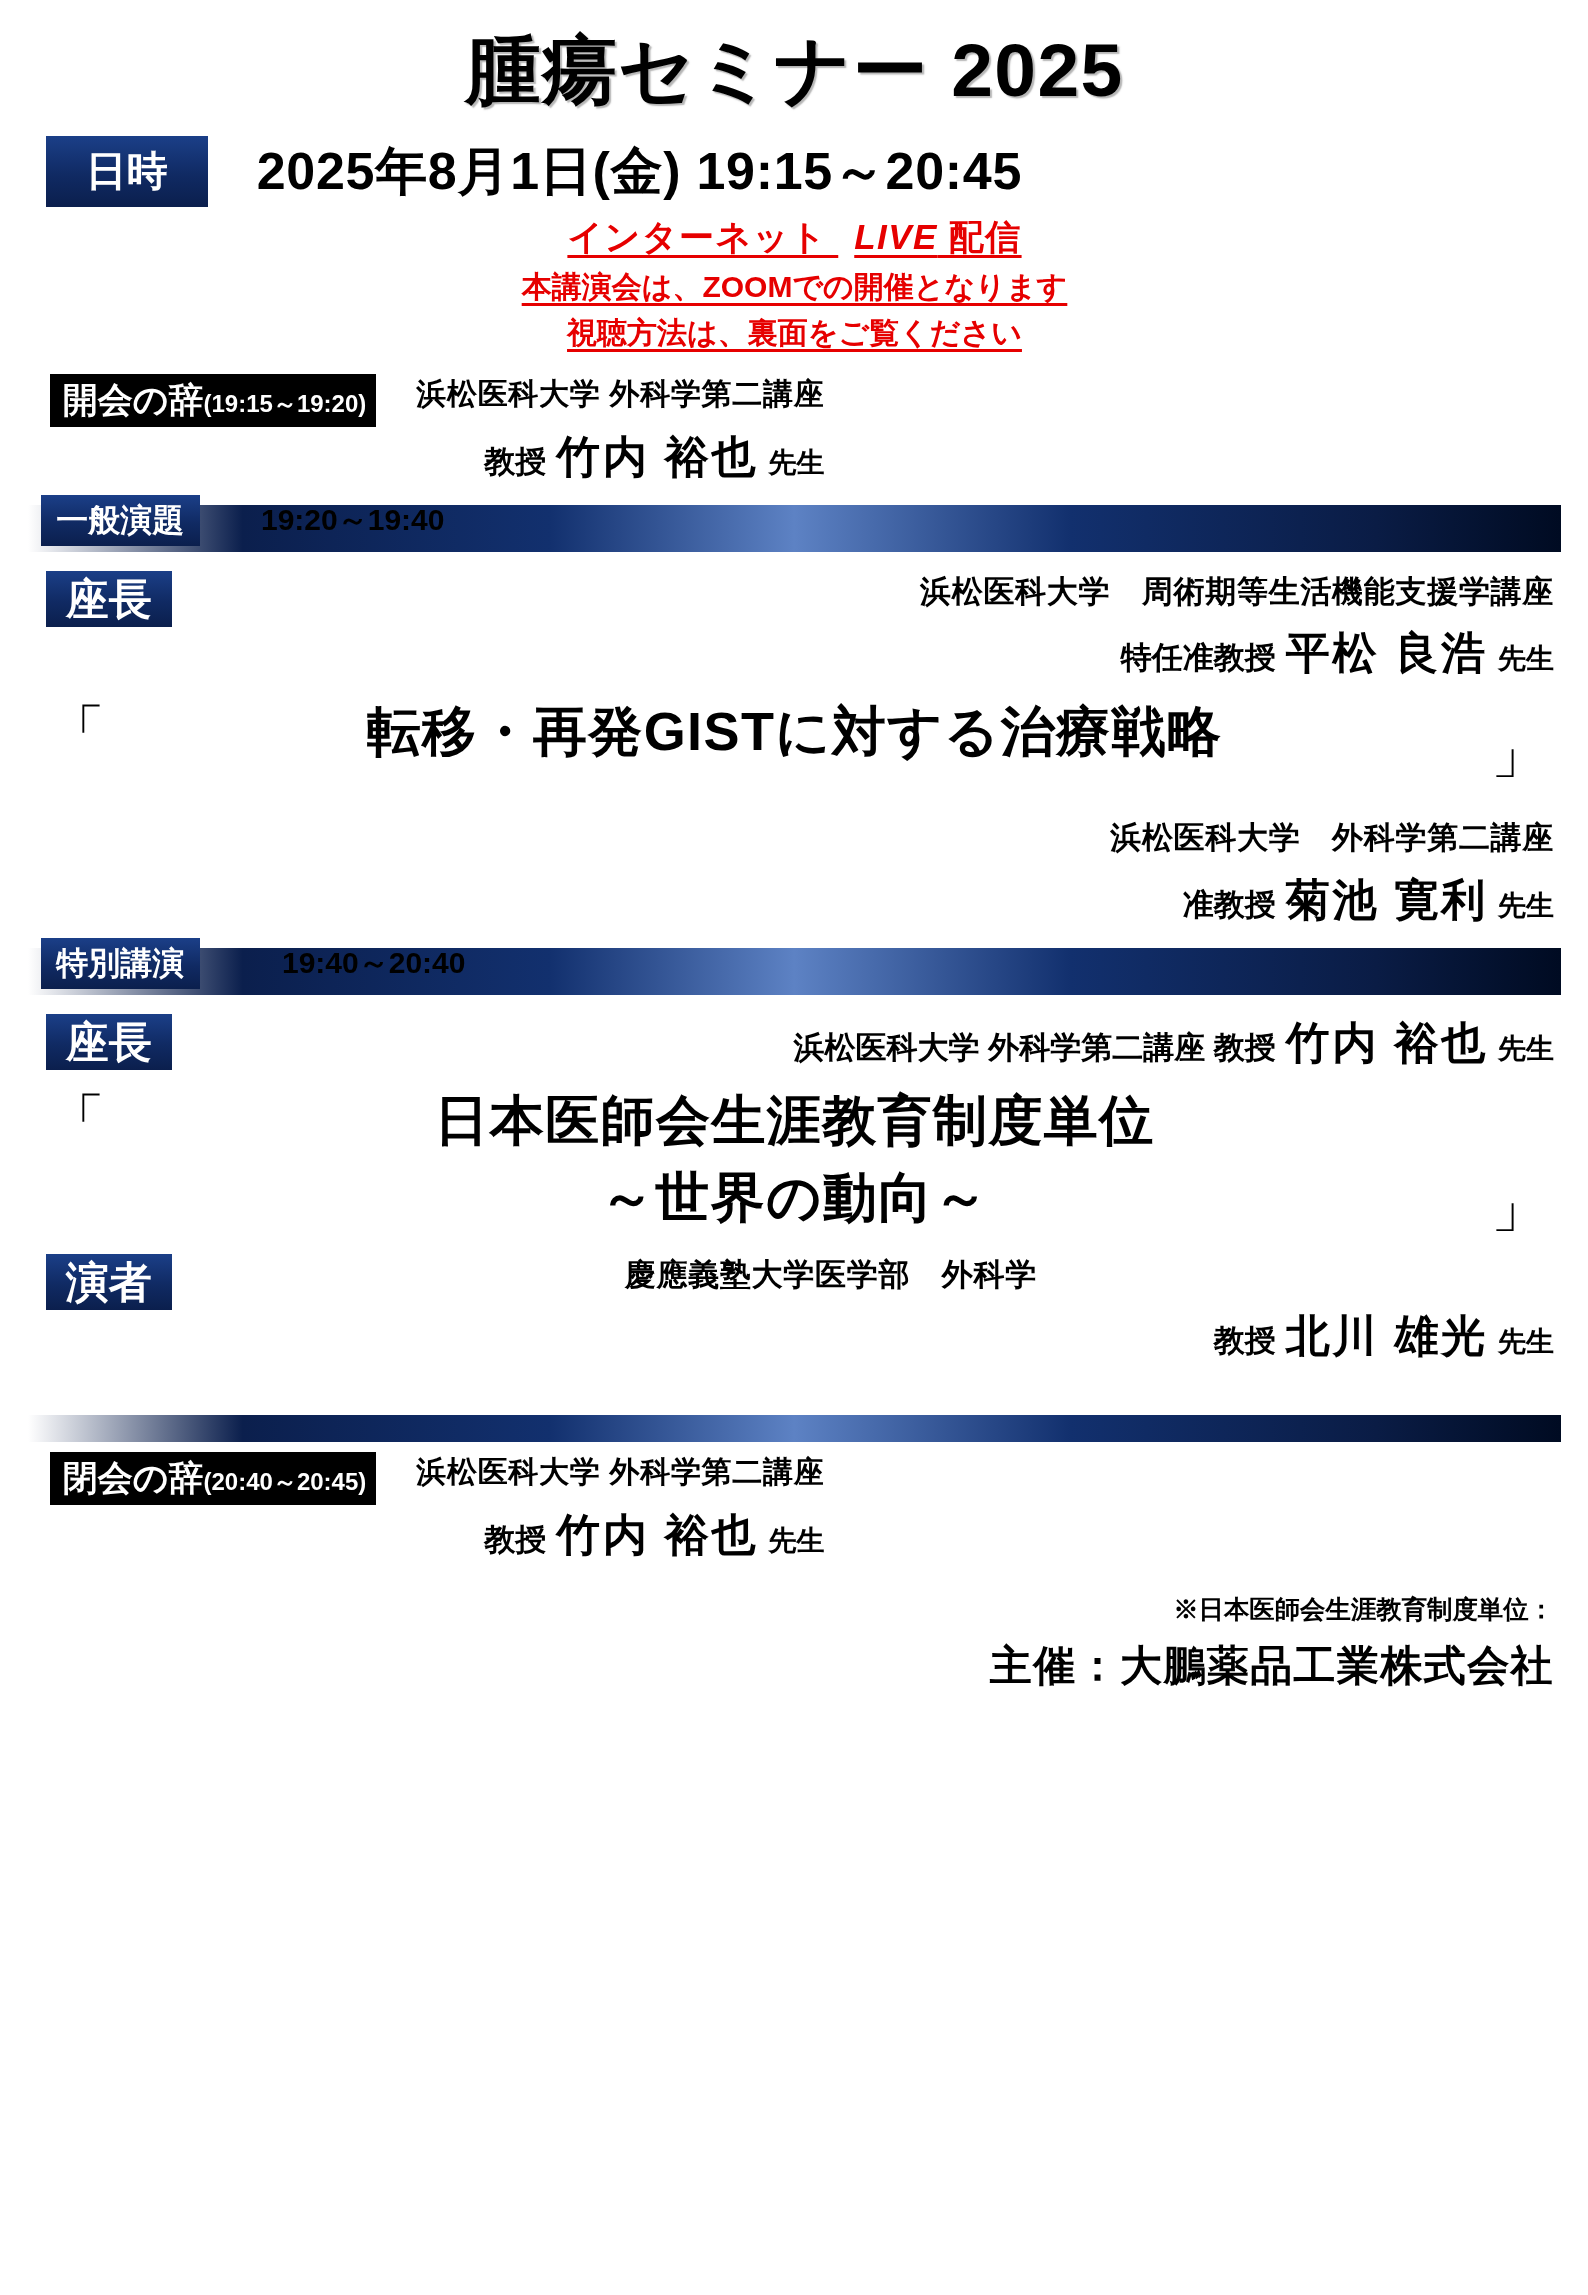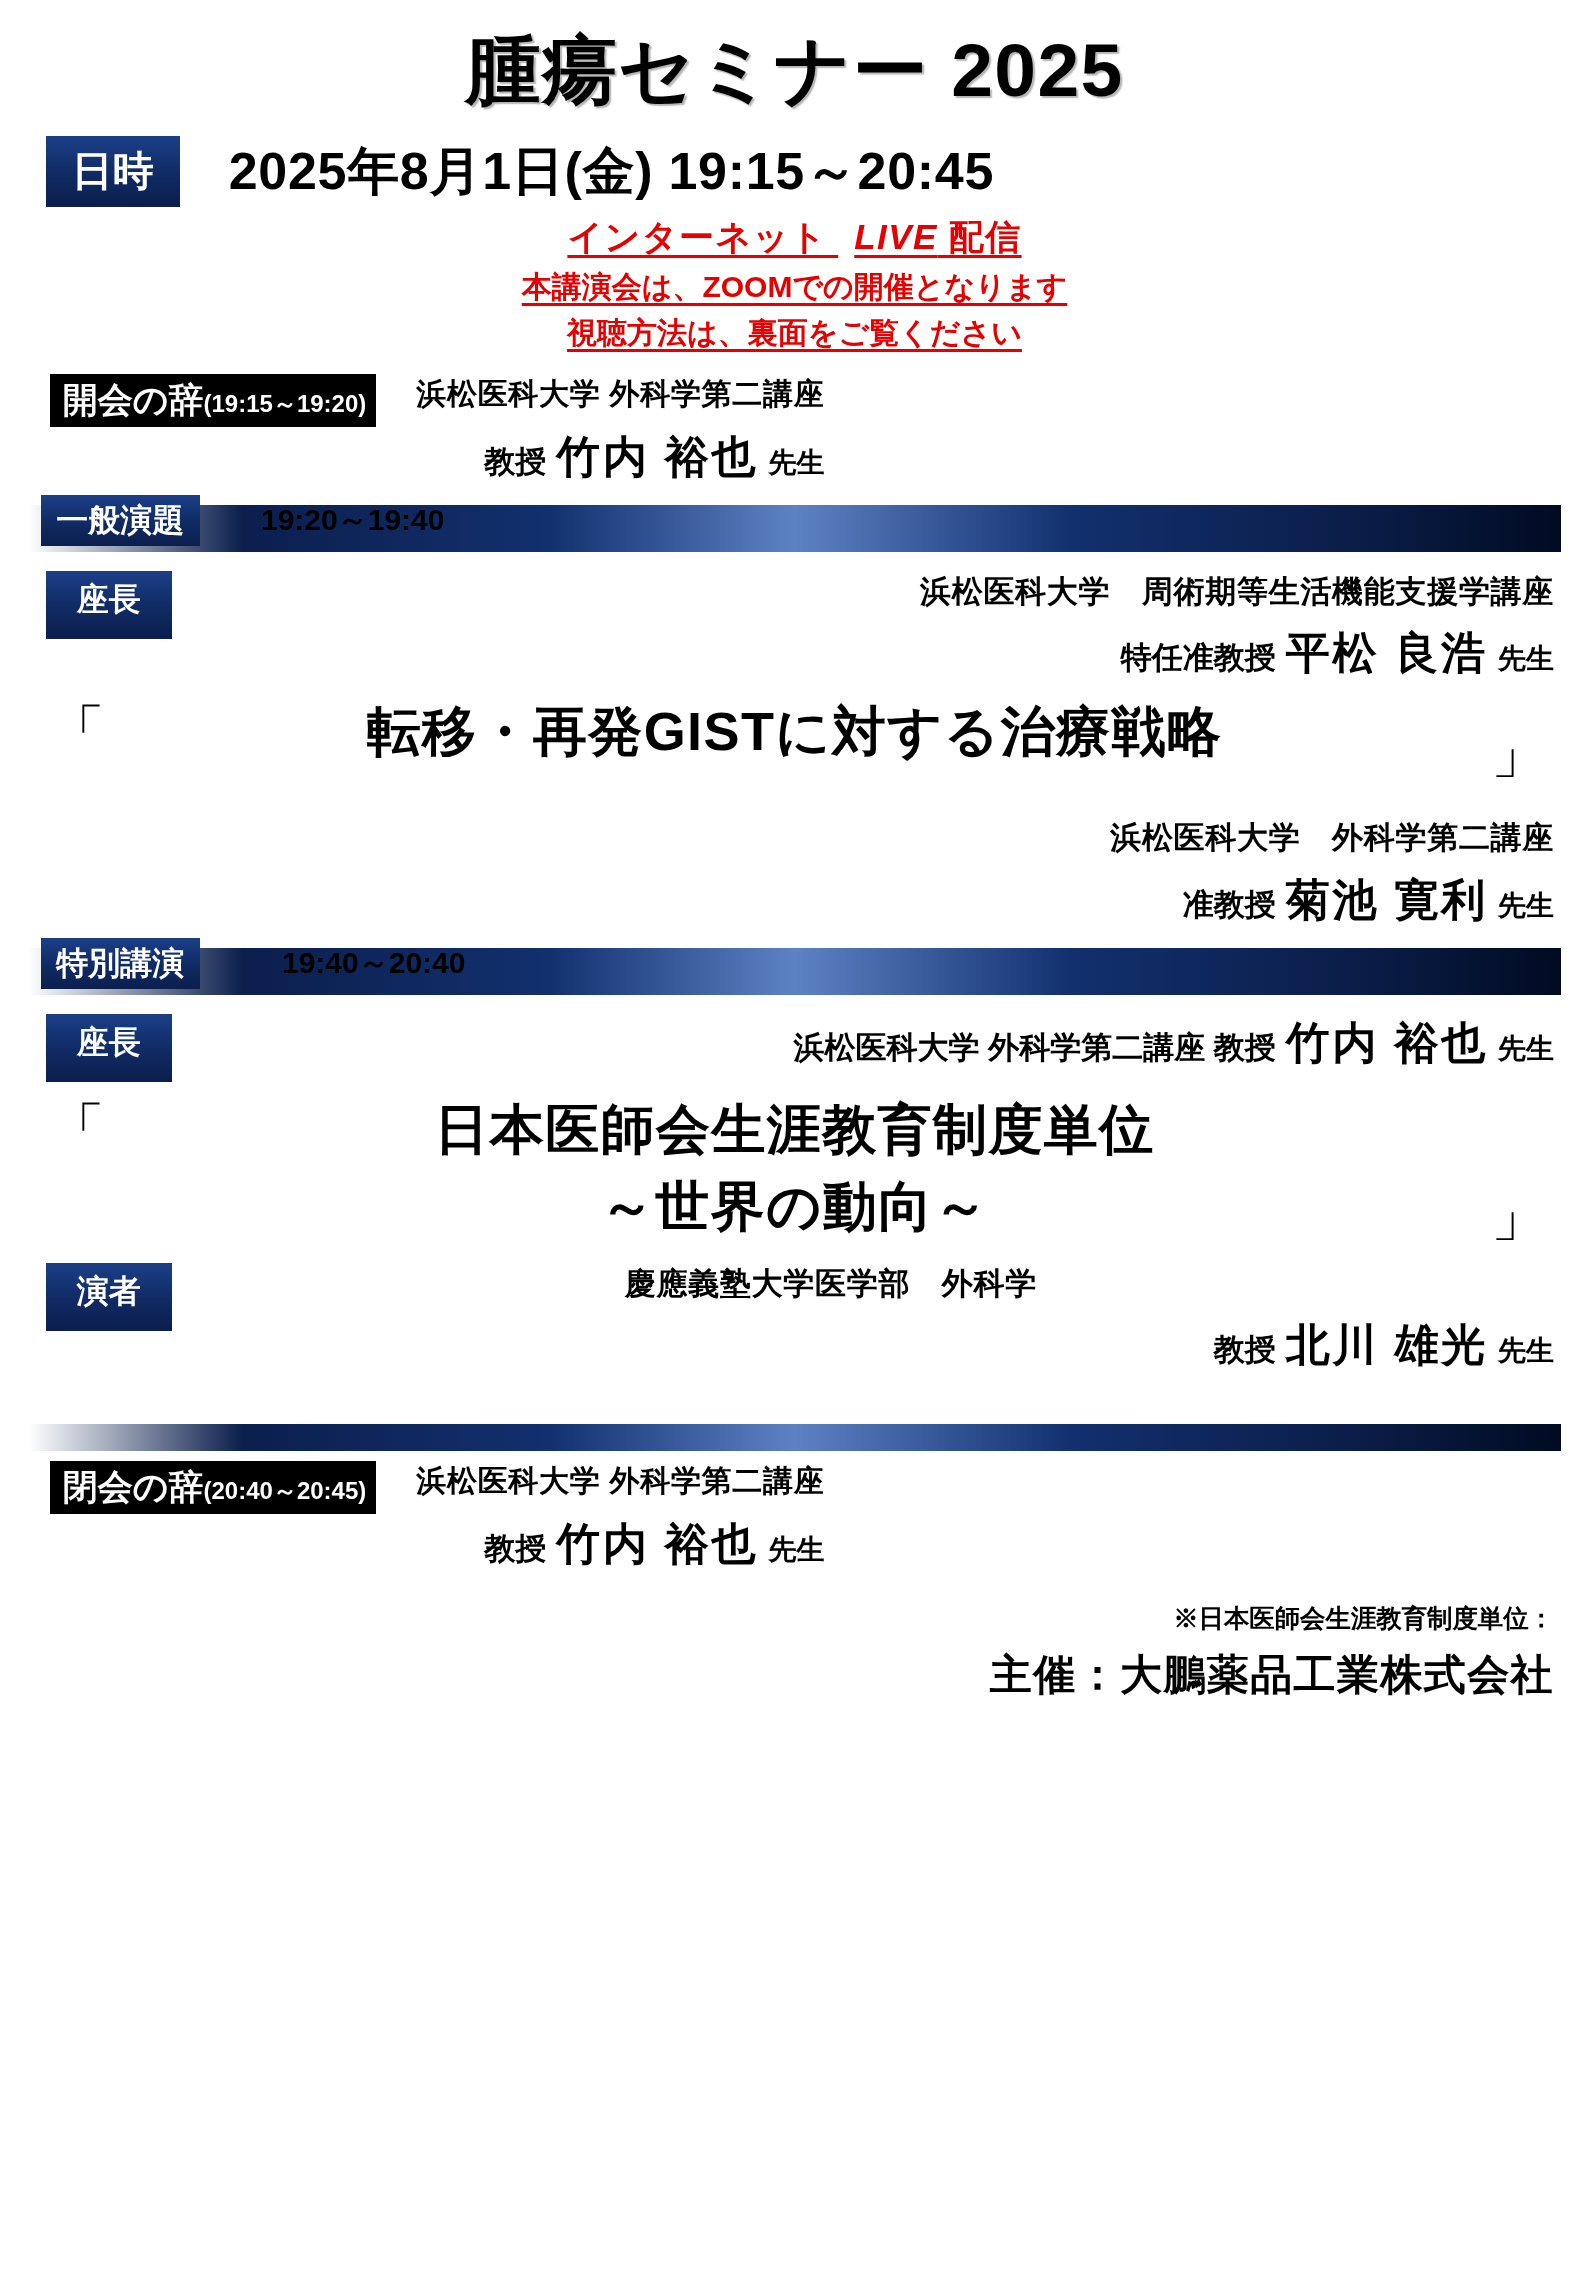--- a/index.html
+++ b/index.html
@@ -49,21 +49,21 @@
     background: #000000;
   }
 
   
   .row-date {
     display: flex;
     align-items: center;
     margin-top: 14px;
   }
   .chip-date {
-    width: 134px;
+    width: 162px;
     height: 71px;
     line-height: 71px;
     font-size: 41px;
     margin-left: 17.7px;
   }
   .date-text {
     font-size: 52px;
     font-weight: bold;
     margin-left: 49px;
     letter-spacing: 0.7px;
@@ -148,23 +148,23 @@
   .banner.wide .time { left: 254px; }
 
   
   .mini-row {
     display: flex;
     align-items: flex-start;
     margin-top: 18.4px;
   }
   .chip-mini {
     width: 126px;
-    height: 68px;
+    height: 56px;
     line-height: 56px;
-    font-size: 32px;
+    font-size: 43px;
     margin-left: 17.7px;
     flex: 0 0 auto;
   }
   .mini-body {
     flex: 1 1 auto;
     text-align: right;
     padding-right: 7px;
   }
   .mini-body .aff {
     font-size: 31px;

